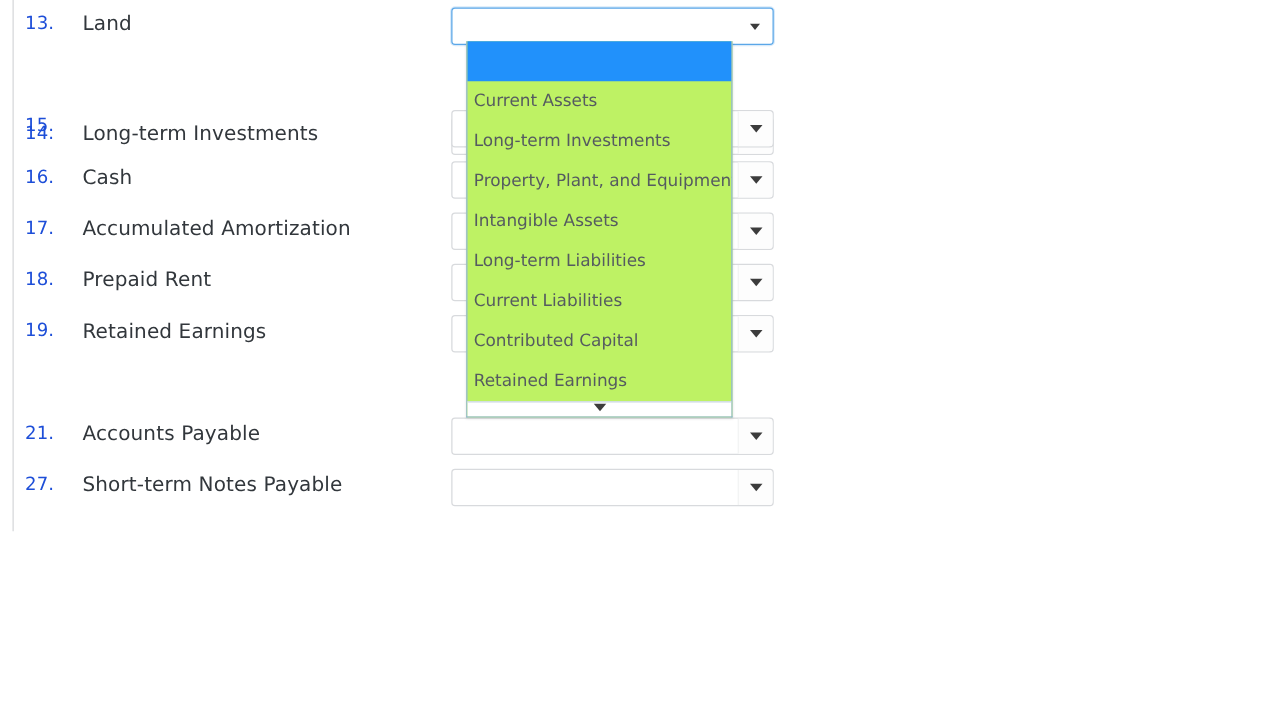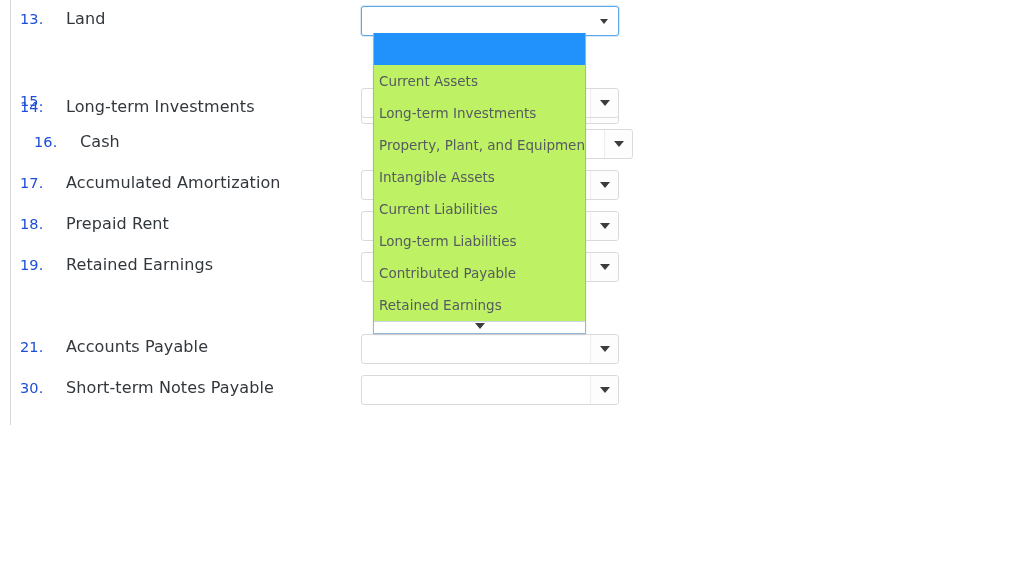--- a/index.html
+++ b/index.html
@@ -198,21 +198,21 @@
       </div>
     </div>
     <div class="form-row" style="top: 87px;">
       <div class="row-num">15.</div>
       <div class="sel-wrap">
         <div class="sel-box"><span></span><div class="sel-arrow-cell">
             <div class="caret"></div>
           </div></div>
       </div>
     </div>
-    <div class="form-row" style="top: 128px; margin-left: 14px;">
+    <div class="form-row" style="top: 128px;">
       <div class="row-num">16.</div>
       <div class="row-label">Cash</div>
       <div class="sel-wrap">
         <div class="sel-box"><span></span><div class="sel-arrow-cell">
             <div class="caret"></div>
           </div></div>
       </div>
     </div>
     <div class="form-row" style="top: 169px; padding-left: 13px;">
       <div class="row-num">17.</div>
@@ -244,38 +244,38 @@
     <div class="form-row" style="top: 333px;">
       <div class="row-num">21.</div>
       <div class="row-label">Accounts Payable</div>
       <div class="sel-wrap">
         <div class="sel-box"><span></span><div class="sel-arrow-cell">
             <div class="caret"></div>
           </div></div>
       </div>
     </div>
     <div class="form-row" style="top: 374px;">
-      <div class="row-num">30.</div>
+      <div class="row-num">27.</div>
       <div class="row-label">Short-term Notes Payable</div>
       <div class="sel-wrap">
         <div class="sel-box"><span></span><div class="sel-arrow-cell">
             <div class="caret"></div>
           </div></div>
       </div>
     </div>
   </div>
 
 <div id="dropdown">
   <div id="dd-options">
       <div class="dd-option selected"></div>
       <div class="dd-option">Current Assets</div>
       <div class="dd-option">Long-term Investments</div>
       <div class="dd-option">Property, Plant, and Equipment</div>
       <div class="dd-option">Intangible Assets</div>
+      <div class="dd-option">Long-term Liabilities</div>
       <div class="dd-option">Current Liabilities</div>
-      <div class="dd-option">Long-term Liabilities</div>
-      <div class="dd-option">Contributed Payable</div>
+      <div class="dd-option">Contributed Capital</div>
       <div class="dd-option">Retained Earnings</div>
     </div>
   <div id="dd-scroll-down">
     <div class="sc-caret"></div>
   </div>
 </div>
 
 </body></html>

